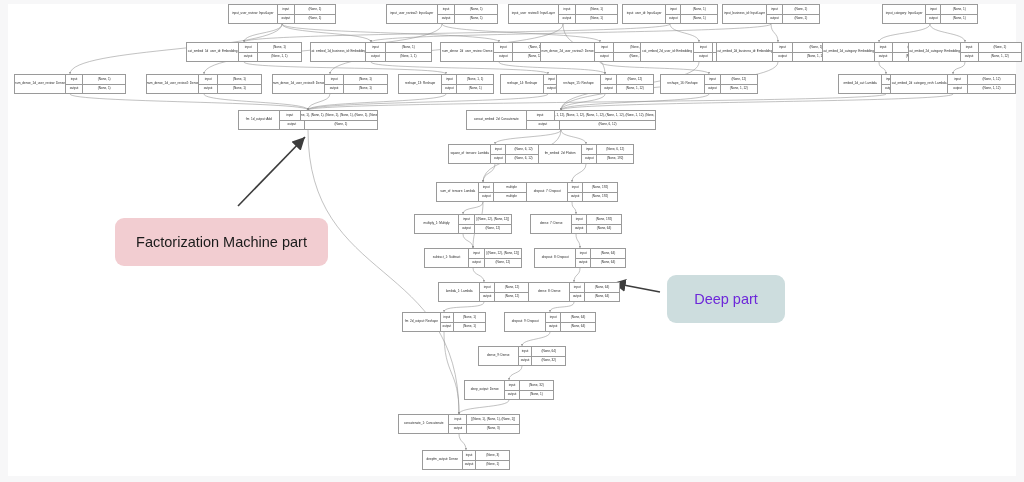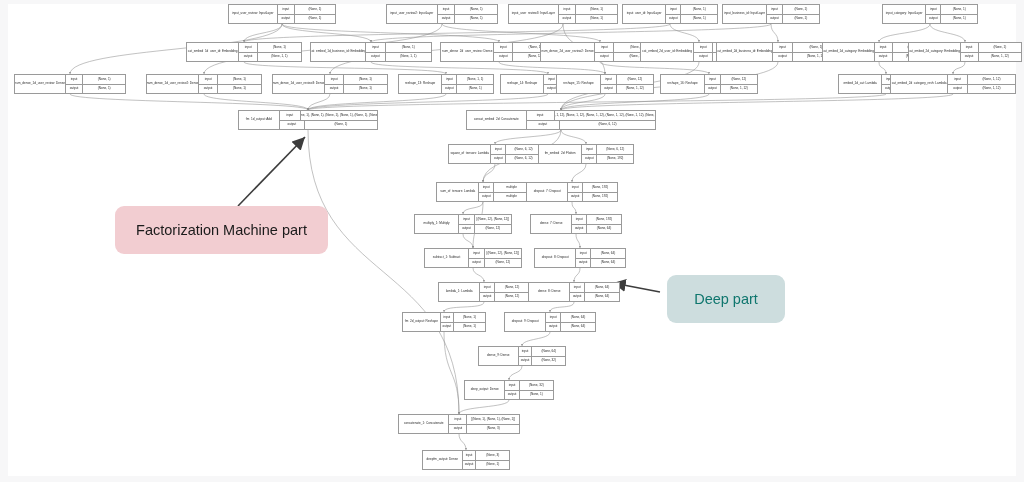--- a/index.html
+++ b/index.html
@@ -22,24 +22,24 @@
                border-right:1px solid #9a9a9a;box-sizing:border-box;overflow:hidden;white-space:nowrap;}
   .node .io .v{display:flex;align-items:center;justify-content:center;flex:1 1 auto;
                box-sizing:border-box;overflow:hidden;white-space:nowrap;padding:0 1px;}
   .node.wide .io .k{width:26%;}
   .node .io .k{width:30%;}
 
   
   .callout{position:absolute;display:flex;align-items:center;justify-content:center;
            border-radius:9px;text-align:center;box-sizing:border-box;}
   .callout span{display:block;}
-  #callout-fm{left:107px;top:202px;width:213px;height:48px;background:#f2cdd1;}
+  #callout-fm{left:107px;top:214px;width:213px;height:48px;background:#f2cdd1;}
   #callout-fm span{font-size:14.5px;color:#1b1b1b;}
   #callout-deep{left:659px;top:271px;width:118px;height:48px;background:#cdddde;}
-  #callout-deep span{font-size:14.5px;color:#0f766e;}
+  #callout-deep span{font-size:14.5px;color:#6d28d9;}
 </style>
 </head>
 <body>
 
 <div id="stage">
   <div id="canvas">
     <svg id="edges" viewBox="0 0 1024 482">
         <defs>
           <marker id="ah" markerWidth="5" markerHeight="5" refX="4" refY="2" orient="auto">
             <path d="M0,0 L4,2 L0,4 z" fill="#8f8f8f"></path>

